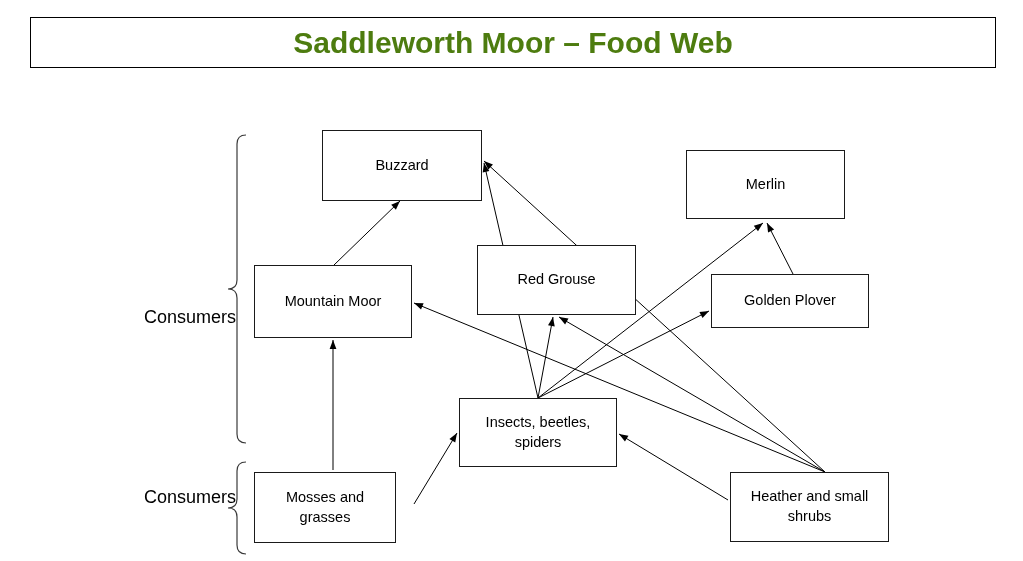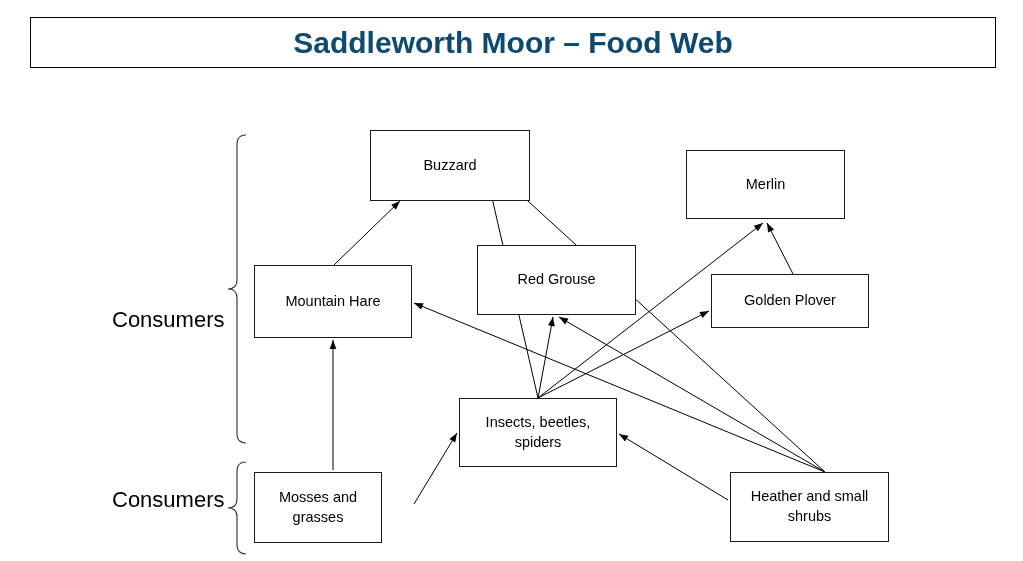--- a/index.html
+++ b/index.html
@@ -28,44 +28,45 @@
     box-sizing: border-box;
     background: #ffffff;
     display: flex;
     align-items: center;
     justify-content: center;
   }
   #title-text {
     font-size: 30px;
     font-weight: bold;
     letter-spacing: 0px;
-    color: #0c4a6e;
+    color: #4d7c0f;
     white-space: nowrap;
   }
   .node {
     position: absolute;
     border: 1px solid #1a1a1a;
     box-sizing: border-box;
     background: #ffffff;
     display: flex;
     align-items: center;
     justify-content: center;
     text-align: center;
     font-size: 14.5px;
     line-height: 1.35;
     color: #000000;
     padding: 2px 6px;
     z-index: 3;
   }
   .tier-label {
     position: absolute;
-    font-size: 22px;
+    font-size: 18px;
     color: #000000;
     white-space: nowrap;
     z-index: 2;
+    margin-left: 32px;
   }
   #arrow-layer {
     position: absolute;
     left: 0;
     top: 0;
     width: 1023px;
     height: 561px;
     z-index: 1;
   }
   #brace-layer {
@@ -136,39 +137,39 @@
         <polygon points="333,340 336.4,349 329.6,349" fill="#000000"></polygon>
       </g>
     </svg>
 
   <svg id="brace-layer" viewBox="0 0 1023 561" xmlns="http://www.w3.org/2000/svg">
       <path d="M 246 135 Q 237 135 237 144 L 237 280 Q 237 289 228 289 Q 237 289 237 298 L 237 434 Q 237 443 246 443" fill="none" stroke="#3a3a3a" stroke-width="1.2"></path>
       <path d="M 246 462 Q 237 462 237 471 L 237 499 Q 237 508 228 508 Q 237 508 237 517 L 237 545 Q 237 554 246 554" fill="none" stroke="#3a3a3a" stroke-width="1.2"></path>
     </svg>
 
   <div id="node-layer">
-      <div class="node" style="left: 322px; top: 130px; width: 160px; height: 71px; margin-left: 48px;">
+      <div class="node" style="left: 322px; top: 130px; width: 160px; height: 71px;">
         <span>Buzzard</span>
       </div>
       <div class="node" style="left: 686px; top: 150px; width: 159px; height: 69px;">
         <span>Merlin</span>
       </div>
       <div class="node" style="left: 254px; top: 265px; width: 158px; height: 73px;">
-        <span>Mountain Hare</span>
+        <span>Mountain Moor</span>
       </div>
       <div class="node" style="left: 477px; top: 245px; width: 159px; height: 70px; text-align: right;">
         <span>Red Grouse</span>
       </div>
       <div class="node" style="left: 711px; top: 274px; width: 158px; height: 54px;">
         <span>Golden Plover</span>
       </div>
       <div class="node" style="left: 459px; top: 398px; width: 158px; height: 69px;">
         <span>Insects, beetles, spiders</span>
       </div>
-      <div class="node" style="left: 254px; top: 472px; width: 128px; height: 71px;">
+      <div class="node" style="left: 254px; top: 472px; width: 142px; height: 71px;">
         <span>Mosses and grasses</span>
       </div>
       <div class="node" style="left: 730px; top: 472px; width: 159px; height: 70px;">
         <span>Heather and small shrubs</span>
       </div>
     </div>
   <div id="label-layer">
       <div class="tier-label" style="left: 112px; top: 307px;">Consumers</div>
       <div class="tier-label" style="left: 112px; top: 487px;">Consumers</div>
     </div>

